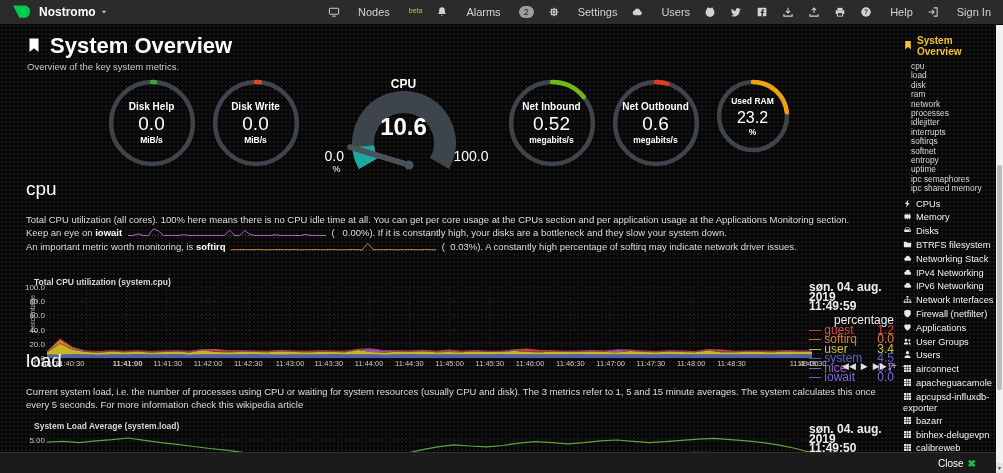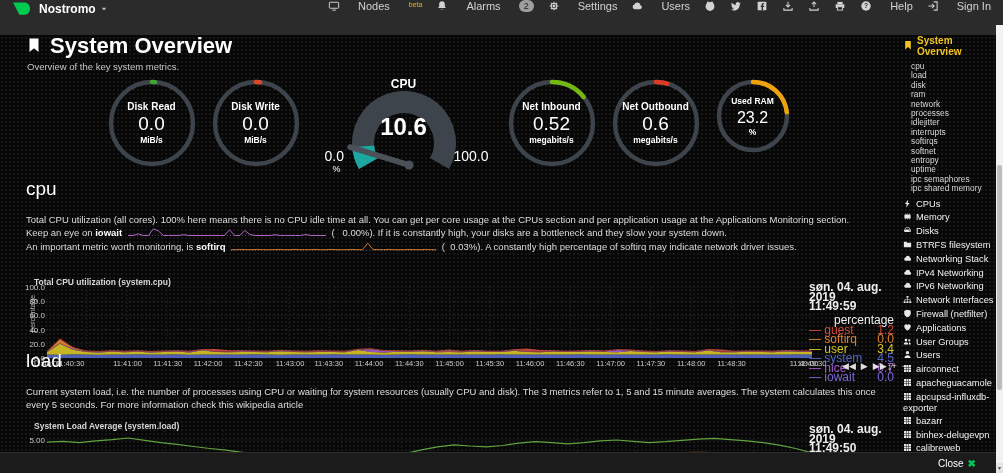--- a/index.html
+++ b/index.html
@@ -4,22 +4,22 @@
 <style>
   html,body{margin:0;padding:0}
   body{
     width:1003px;height:473px;position:relative;overflow:hidden;
     background-color:#070707;
     background-image:radial-gradient(#181818 1px,transparent 1.2px);
     background-size:4px 4px;
     font-family:"Liberation Sans",sans-serif;color:#fff;
   }
   
-  header{position:absolute;top:0;left:0;right:0;height:35px;background:#2b2b2b;z-index:40;
-    display:flex;align-items:flex-start;justify-content:space-between;padding:0 12px;box-sizing:border-box}
+  header{position:absolute;top:0;left:0;right:0;height:24px;background:#2b2b2b;z-index:40;
+    display:flex;align-items:center;justify-content:space-between;padding:0 12px;box-sizing:border-box}
   .nav-left{display:flex;align-items:center;gap:9px}
   .logo{display:flex;align-items:center;cursor:pointer}
   .hostname{display:flex;align-items:center;gap:4px;font-size:12px;font-weight:bold;color:#fff;cursor:pointer}
   .caret{display:flex;color:#bbb}
   .nav-right{display:flex;align-items:center;gap:14px;font-size:11px;color:#d2d2d2}
   .nav-item{display:flex;align-items:center;gap:18px;cursor:pointer;white-space:nowrap}
   .nav-item svg{display:block}
   .badge-beta{color:#e7b416;font-size:7px;vertical-align:super;margin-left:1px;align-self:flex-start;line-height:10px}
   .badge-count{background:#9e9e9e;color:#1c1c1c;border-radius:8px;font-size:9px;padding:0 5px;line-height:12px}
   
@@ -198,21 +198,21 @@
   </div>
   <div class="subtitle">Overview of the key system metrics.</div>
 
   <div class="gauges" id="gauges">
       <div class="pie">
         <svg width="92" height="92">
           <circle cx="46" cy="46" r="41" fill="none" stroke="#3e444b" stroke-width="4.5"></circle>
           <circle cx="46" cy="46" r="41" fill="none" stroke="#44a236" stroke-width="4.5" stroke-linecap="round" stroke-dasharray="3.3 257.6" transform="rotate(-90 46 46)"></circle>
         </svg>
         <div class="pie-inner">
-          <div class="pie-label">Disk Read</div>
+          <div class="pie-label">Disk Help</div>
           <div class="pie-value">0.0</div>
           <div class="pie-unit">MiB/s</div>
         </div>
       </div>
       <div class="pie">
         <svg width="92" height="92">
           <circle cx="46" cy="46" r="41" fill="none" stroke="#3e444b" stroke-width="4.5"></circle>
           <circle cx="46" cy="46" r="41" fill="none" stroke="#dd4829" stroke-width="4.5" stroke-linecap="round" stroke-dasharray="4.1 257.6" transform="rotate(-90 46 46)"></circle>
         </svg>
         <div class="pie-inner">
@@ -357,21 +357,21 @@
       </div>
     <div class="cresize">↕</div>
   <div class="ytick" style="top: 8px;">100.0</div>
       <div class="ytick" style="top: 22.2px;">80.0</div>
       <div class="ytick" style="top: 36.4px;">60.0</div>
       <div class="ytick" style="top: 50.6px;">40.0</div>
       <div class="ytick" style="top: 64.8px;">20.0</div>
       <div class="ytick" style="top: 79px;">0.0</div>
       <div class="xtick" style="left: -1px;">11:40:00</div>
       <div class="xtick" style="left: 22px;">11:40:30</div>
-      <div class="xtick" style="left: 79.5263px;">11:41:00</div>
+      <div class="xtick" style="left: 79.5263px; font-weight: bold;">11:41:00</div>
       <div class="xtick" style="left: 119.789px;">11:41:30</div>
       <div class="xtick" style="left: 160.053px;">11:42:00</div>
       <div class="xtick" style="left: 200.316px;">11:42:30</div>
       <div class="xtick" style="left: 242px;">11:43:00</div>
       <div class="xtick" style="left: 280.842px;">11:43:30</div>
       <div class="xtick" style="left: 321.105px;">11:44:00</div>
       <div class="xtick" style="left: 361.368px;">11:44:30</div>
       <div class="xtick" style="left: 401.632px;">11:45:00</div>
       <div class="xtick" style="left: 441.895px;">11:45:30</div>
       <div class="xtick" style="left: 482.158px;">11:46:00</div>

